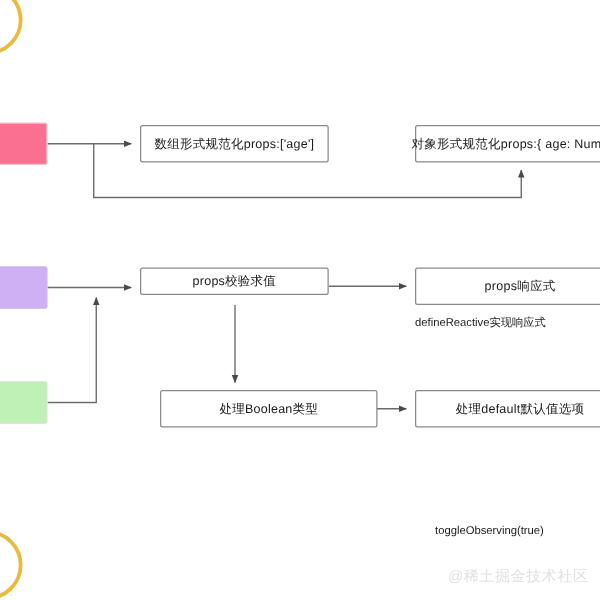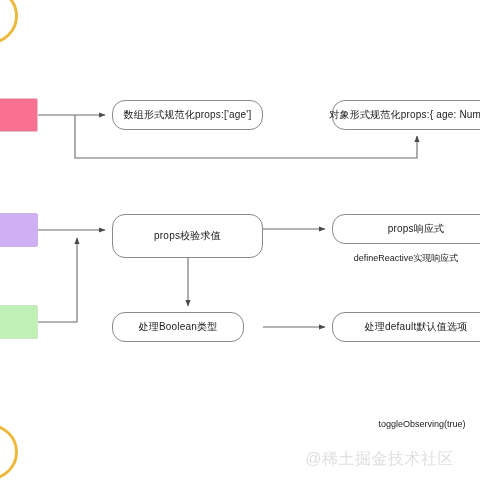--- a/index.html
+++ b/index.html
@@ -63,64 +63,64 @@
     width: 52px;
     height: 34px;
     background: #bff0b5;
     border: 1px solid #cfe6cb;
   }
   
   .flow-box {
     position: absolute;
     box-sizing: border-box;
     border: 1px solid #8a8a8a;
-    border-radius: 13px;
+    border-radius: 2px;
     background: #ffffff;
     display: flex;
     align-items: center;
     justify-content: center;
     font-size: 10px;
     color: #1a1a1a;
     letter-spacing: 0.2px;
     white-space: nowrap;
   }
   #box-array-norm   { left: 112px; top: 100px; width: 151px; height: 30px; }
   #box-object-norm  { left: 332px; top: 100px; width: 168px; height: 30px; }
-  #box-props-valid  { left: 112px; top: 214px; width: 151px; height: 44px; }
+  #box-props-valid  { left: 112px; top: 214px; width: 151px; height: 22px; }
   #box-props-react  { left: 332px; top: 214px; width: 168px; height: 30px; }
-  #box-boolean      { left: 112px; top: 312px; width: 132px; height: 30px; }
+  #box-boolean      { left: 128px; top: 312px; width: 174px; height: 30px; }
   #box-default      { left: 332px; top: 312px; width: 168px; height: 30px; }
   
   .caption {
     position: absolute;
     font-size: 9px;
     color: #1a1a1a;
-    text-align: center;
+    text-align: left;
     line-height: 13px;
     white-space: pre-line;
   }
   #caption-define-reactive { left: 332px; top: 252px; width: 148px; }
   #caption-child-fixed     { left: 112px; top: 352px; width: 151px; }
   #caption-default-fn      { left: 332px; top: 350px; width: 148px; }
   #caption-toggle-observe  { left: 348px; top: 390px; width: 148px; margin-top: 28px; }
   
   #connectors {
     position: absolute;
     left: 0;
     top: 0;
     width: 480px;
     height: 480px;
     pointer-events: none;
   }
   
   #watermark {
     position: absolute;
-    right: 26px;
+    right: 9px;
     bottom: 10px;
-    font-size: 16px;
+    font-size: 12px;
     color: #e0e0e0;
     letter-spacing: 0.5px;
   }
 </style>
 </head>
 <body>
 
 <div id="canvas">
 
   <div class="corner-circle" id="circle-top-left"></div>

